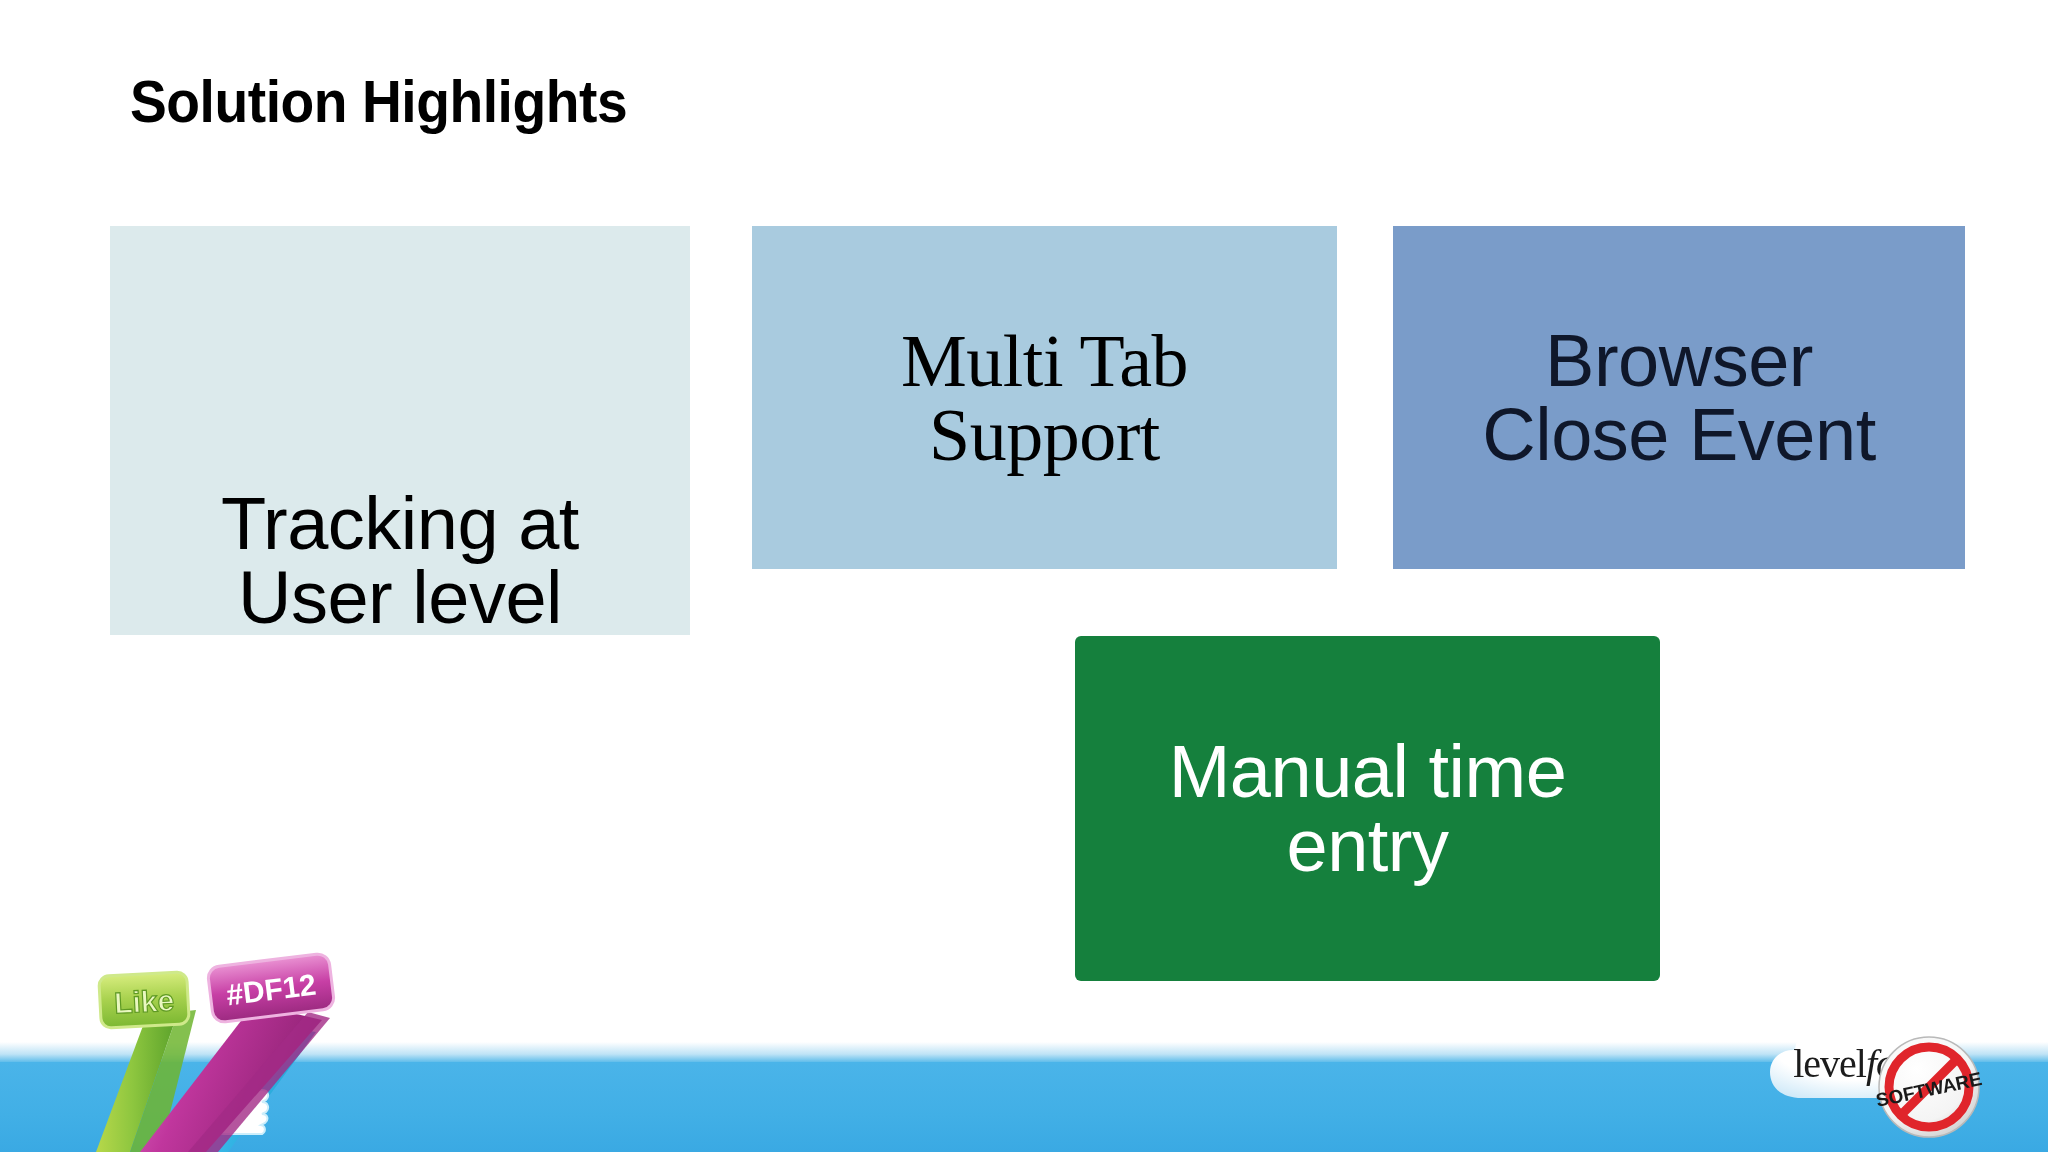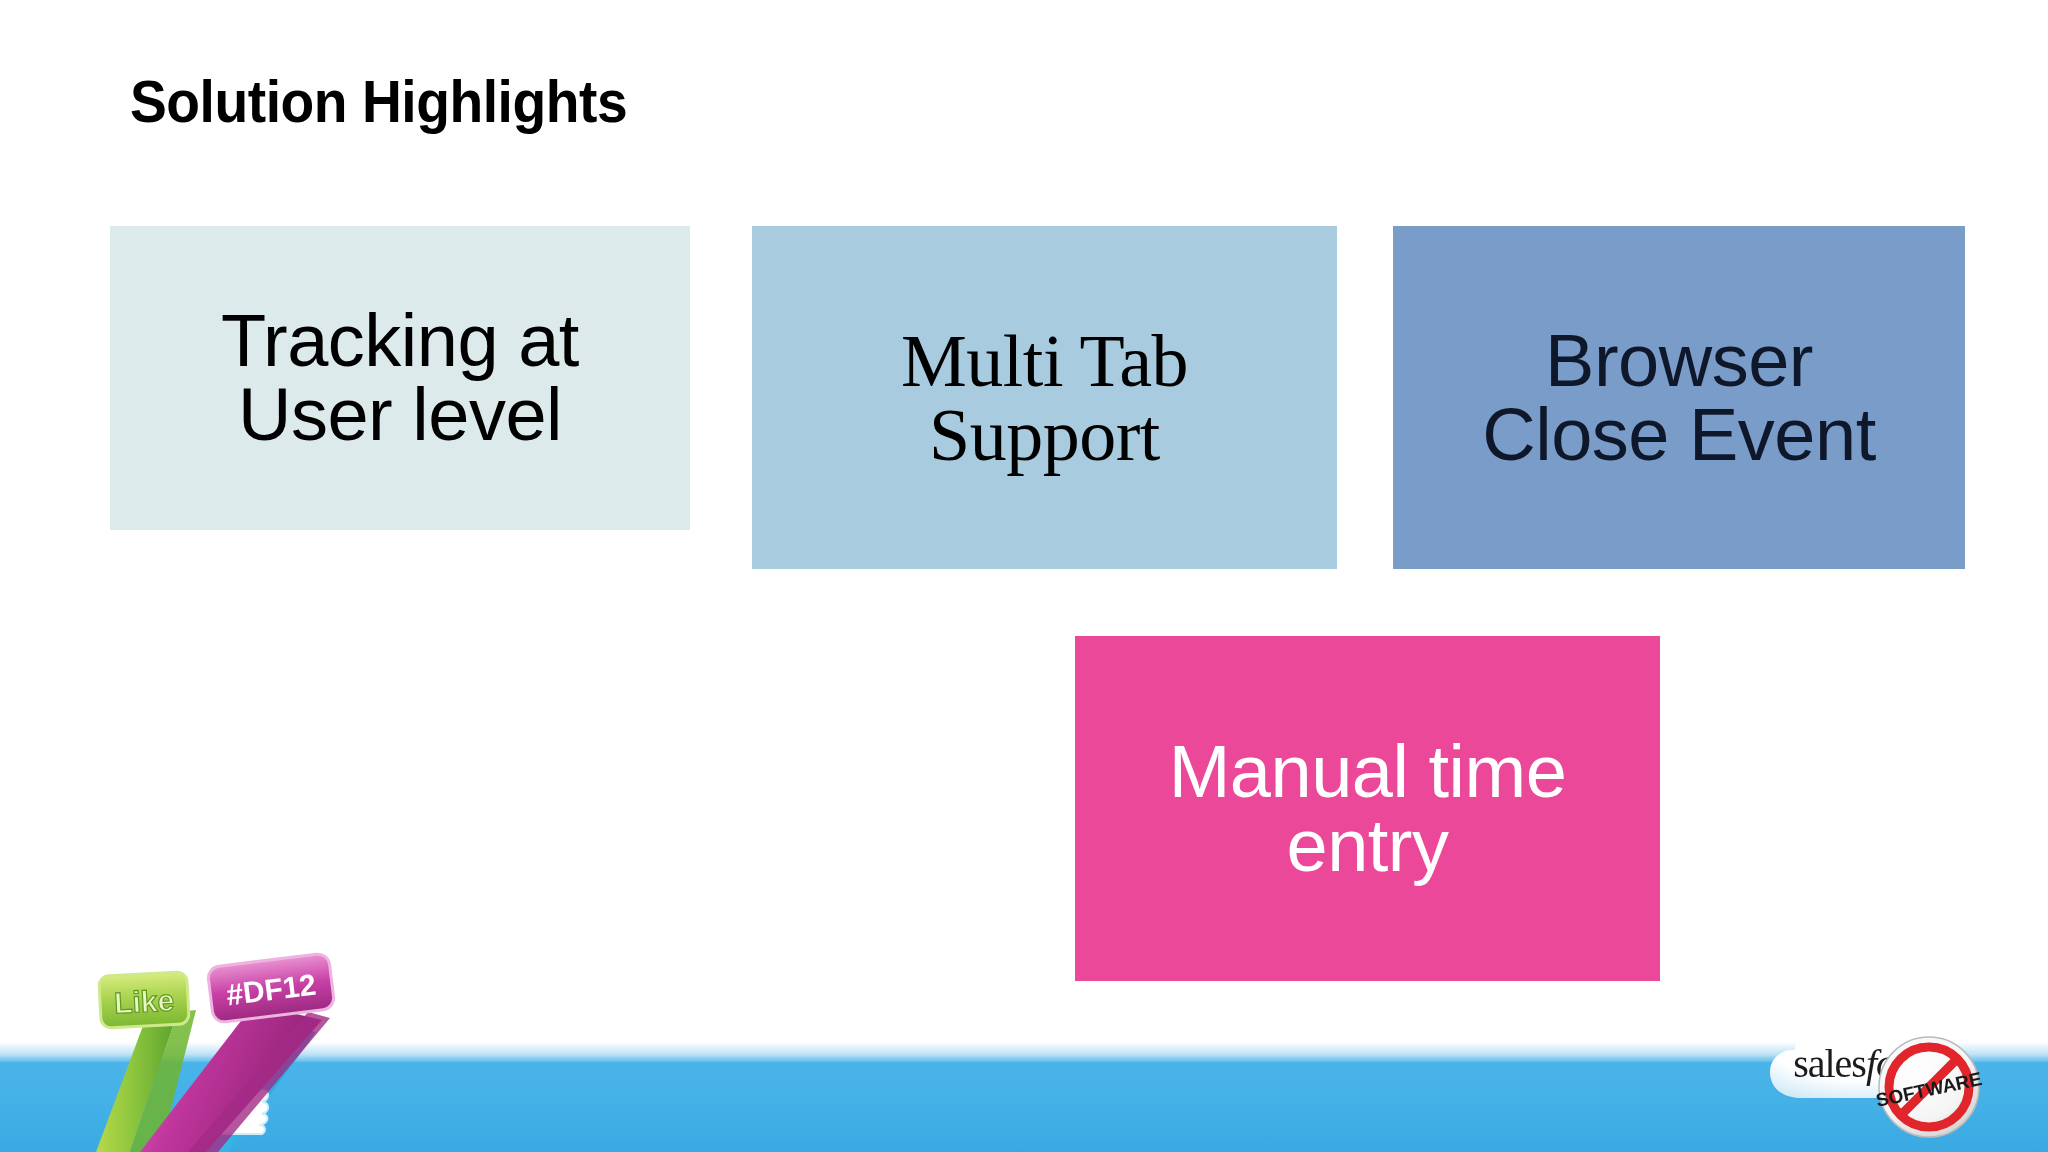--- a/index.html
+++ b/index.html
@@ -52,21 +52,21 @@
   .hl-box .hl-label {
     font-size: 74px;
     line-height: 1.0;
     font-weight: normal;
     letter-spacing: -0.5px;
     white-space: pre-line;
   }
 
   
   #box-tracking-at-user-level {
-    left: 110px;  top: 210px;  width: 580px;  height: 304px;
+    left: 110px;  top: 210px;  width: 580px;  height: 409px; align-items: flex-end;
   }
   #box-multi-tab-support {
     left: 752px;  top: 210px;  width: 585px;  height: 343px;
   }
   #box-browser-close-event {
     left: 1393px; top: 210px;  width: 572px;  height: 343px;
   }
   
   #box-cti-pop-ups {
     left: 430px;  top: 620px;  width: 580px;  height: 345px;
@@ -149,21 +149,21 @@
     <span class="hl-label">Multi Tab
 Support</span>
   </div>
 
   <div class="hl-box" id="box-browser-close-event" style="background: rgb(122, 156, 201); color: #0f172a;">
     <span class="hl-label">Browser
 Close Event</span>
   </div>
 
 
-  <div class="hl-box" id="box-manual-time-entry" style="background: #ec4899; color: rgb(255, 255, 255);">
+  <div class="hl-box" id="box-manual-time-entry" style="background: #15803d; color: rgb(255, 255, 255); border-radius: 6px;">
     <span class="hl-label">Manual time
 entry</span>
   </div>
 
   <div id="footer-band">
     <div class="band-fade"></div>
     <div class="band-solid"></div>
   </div>
 
   <div id="df12-graphic">
@@ -248,21 +248,21 @@
                  C37,38 52,26 70,26
                  C82,26 92,31 99,40
                  C106,26 120,18 136,18
                  C158,18 176,34 179,55
                  C196,57 208,70 208,84
                  C208,96 198,104 184,104 Z" fill="url(#gCloud)"></path>
       </g>
     </svg>
 
     <div class="sf-wordmark">
-      <span>sales</span><i>force</i><span class="sf-reg">®</span>
+      <span>level</span><i>force</i><span class="sf-reg">®</span>
     </div>
 
     <svg width="110" height="110" viewBox="0 0 110 110" style="position:absolute;right:6px;bottom:2px;">
       <circle cx="55" cy="55" r="50" fill="url(#gBadge)" stroke="#b9b9b9" stroke-width="1.5"></circle>
       <circle cx="55" cy="55" r="40" fill="none" stroke="#e0252b" stroke-width="9"></circle>
       <line x1="27" y1="83" x2="83" y2="27" stroke="#e0252b" stroke-width="9"></line>
       <text x="55" y="64" text-anchor="middle" font-family="'Liberation Sans', sans-serif" font-size="19" font-weight="bold" fill="#1a1a1a" transform="rotate(-12 55 58)">SOFTWARE</text>
     </svg>
   </div>
 

